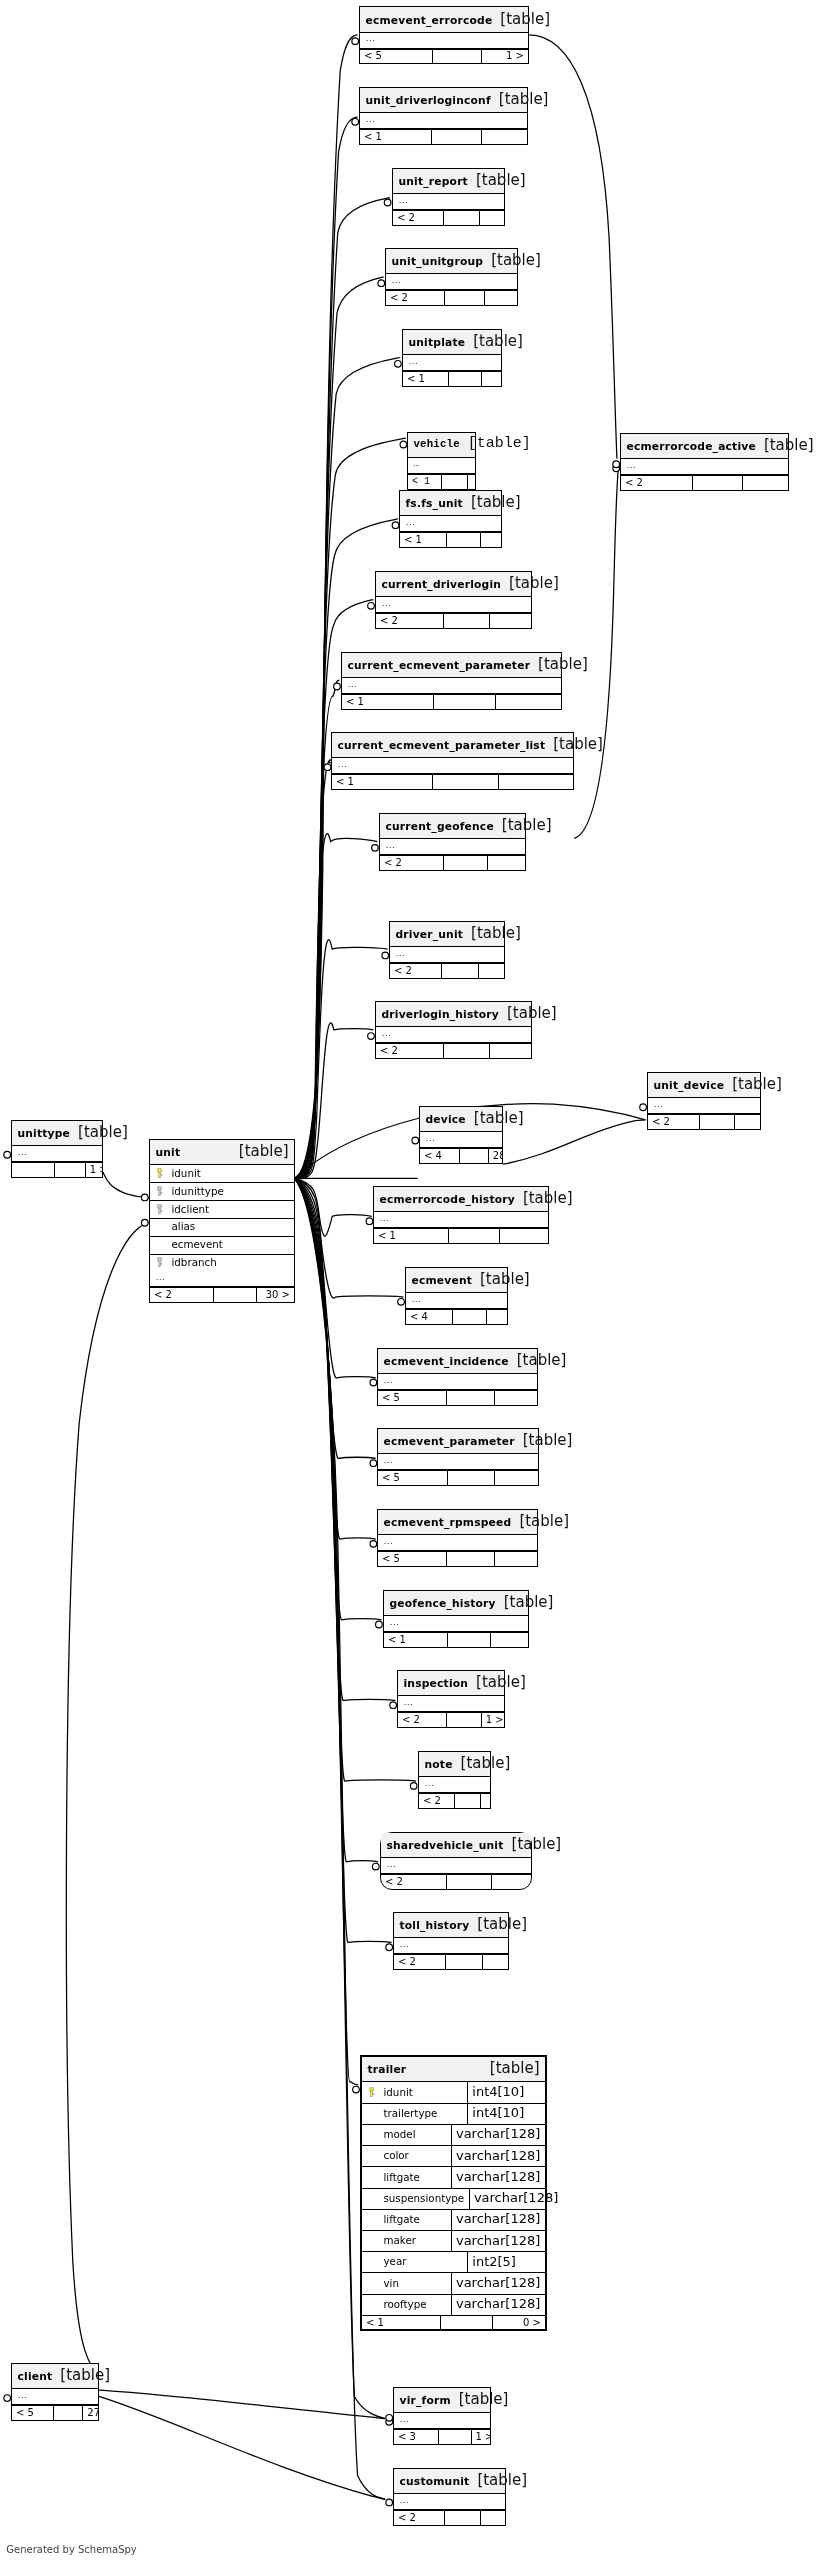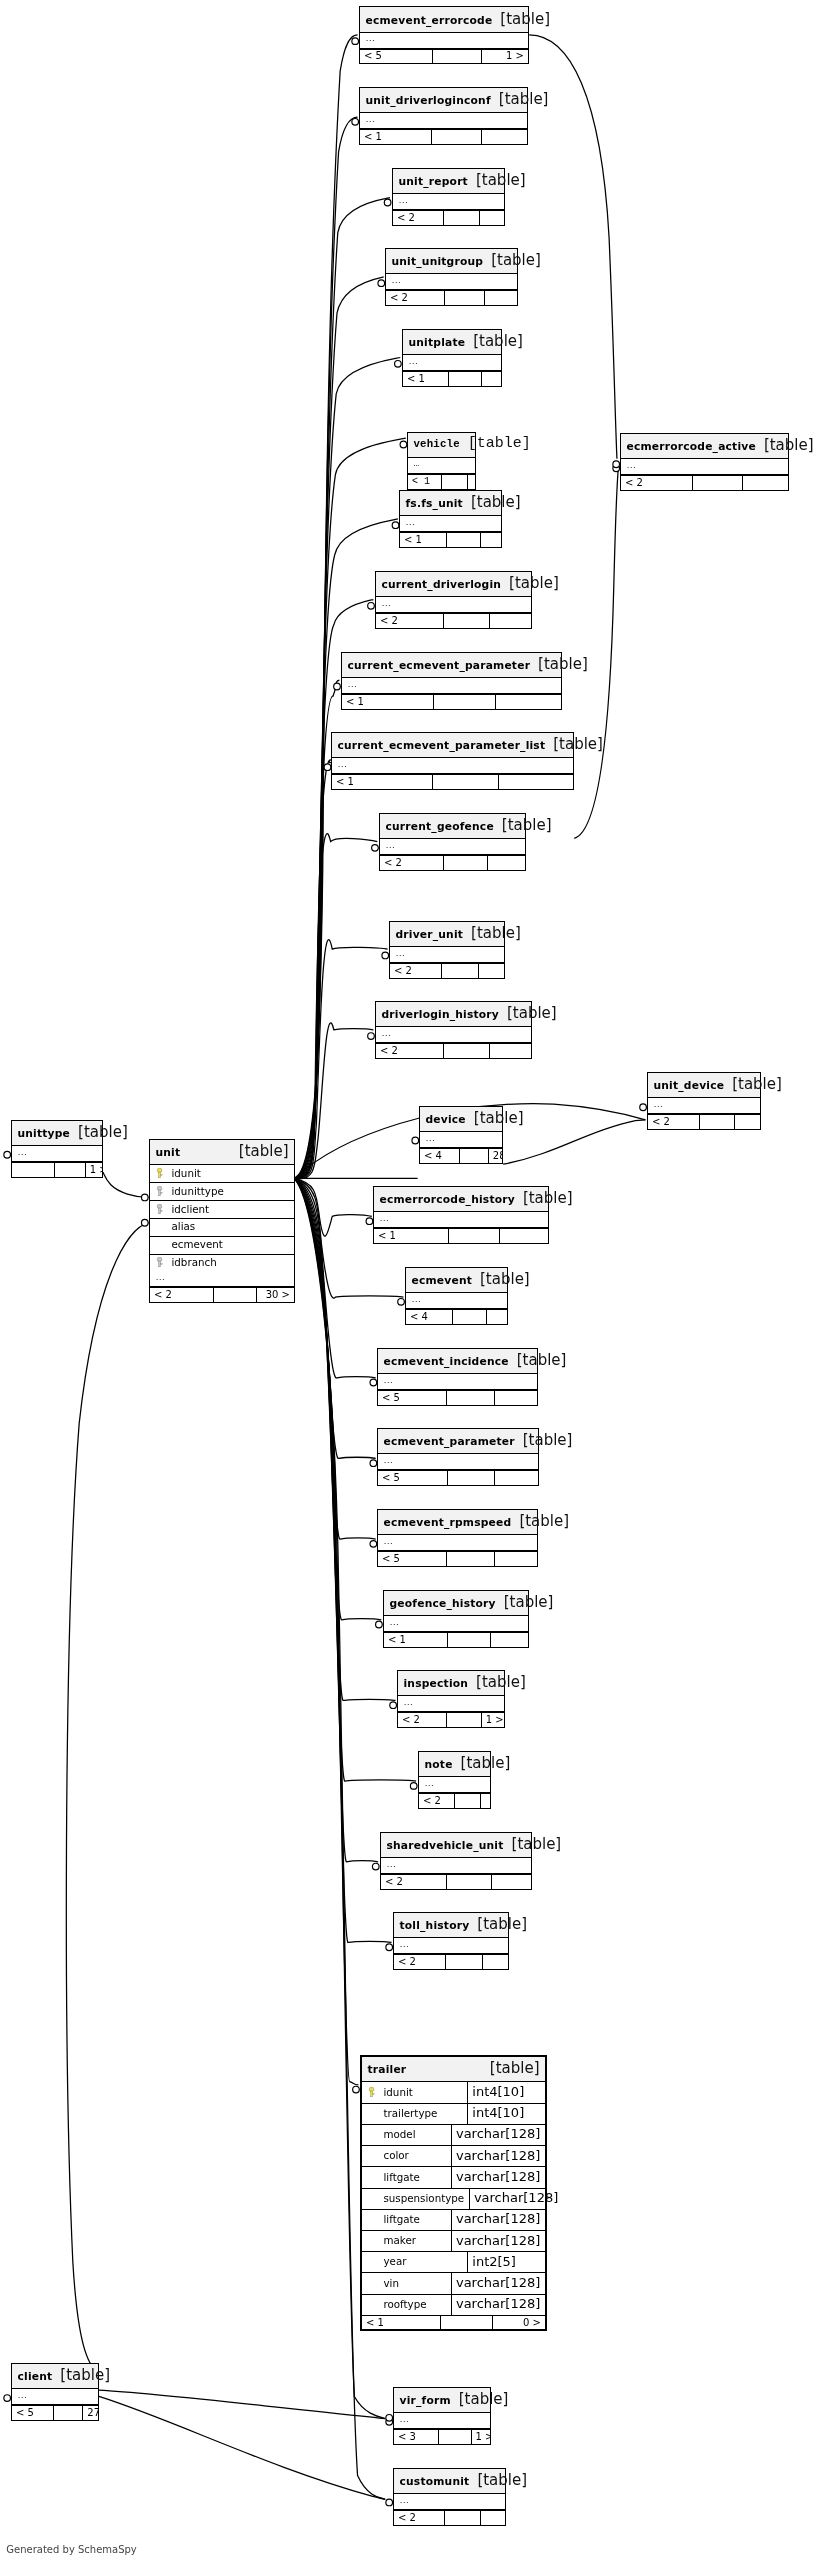--- a/index.html
+++ b/index.html
@@ -511,21 +511,21 @@
           <span class="tname">note</span>
           <span class="ttag">[table]</span>
         </div>
         <div class="ellipsis-row">…</div>
         <div class="foot">
           <div class="fcell f-left">&lt; 2</div>
           <div class="fcell f-mid"></div>
           <div class="fcell f-right"></div>
         </div>
       </div>
-      <div class="node" style="left: 380px; top: 1832px; width: 152px;">
+      <div class="node" style="left: 380px; top: 1832px; width: 152px; border-radius: 12px;">
         <div class="node-title">
           <span class="tname">sharedvehicle_unit</span>
           <span class="ttag">[table]</span>
         </div>
         <div class="ellipsis-row">…</div>
         <div class="foot">
           <div class="fcell f-left">&lt; 2</div>
           <div class="fcell f-mid"></div>
           <div class="fcell f-right"></div>
         </div>

